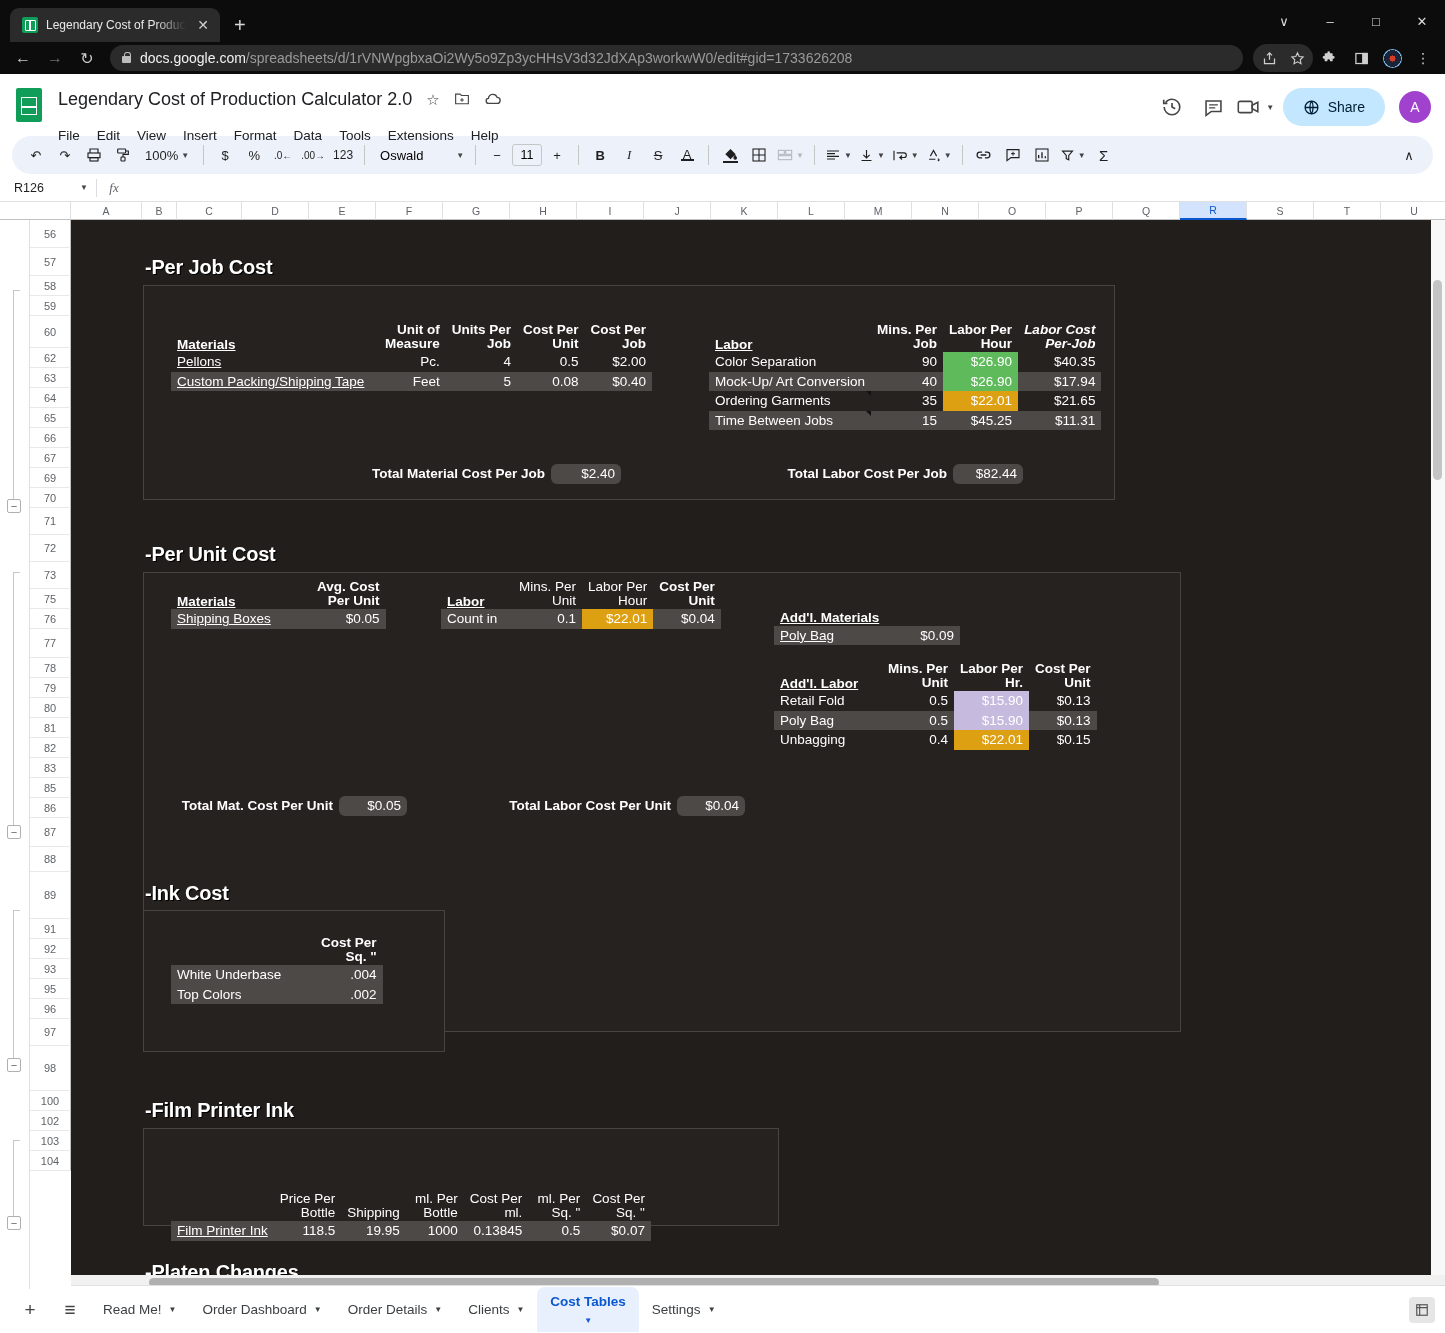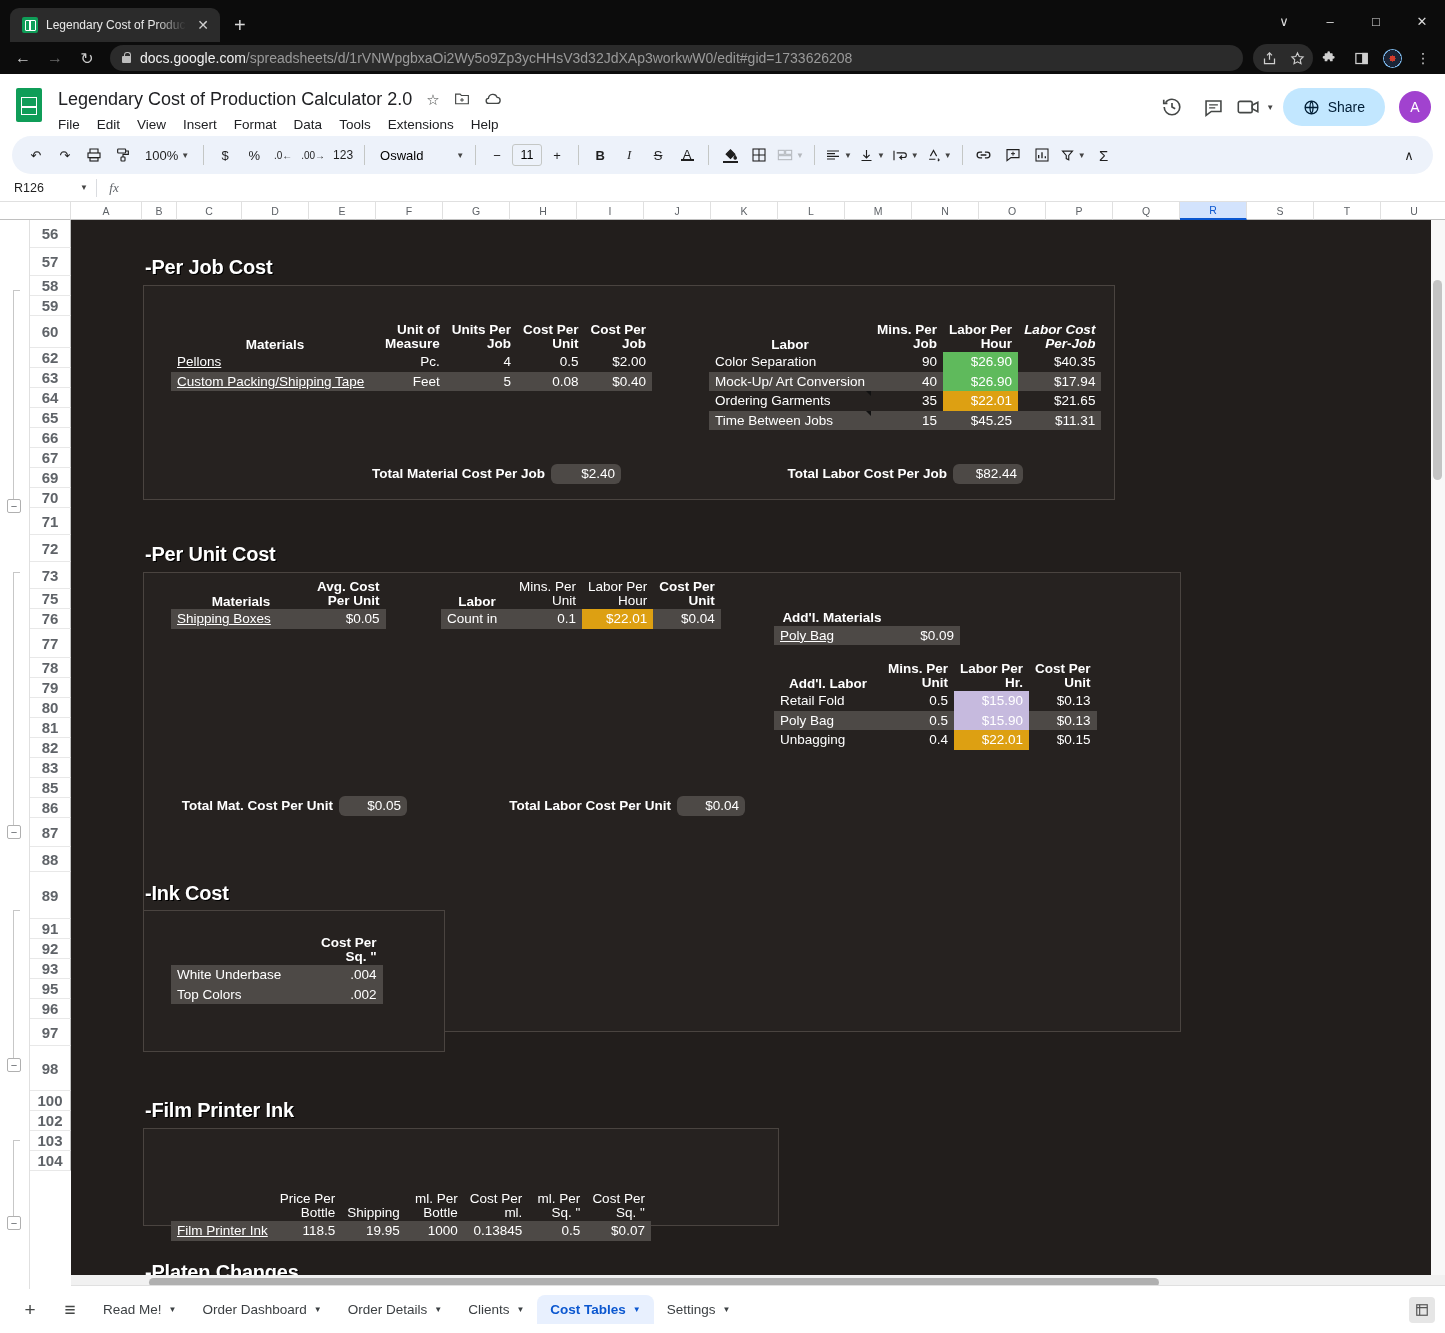--- a/index.html
+++ b/index.html
@@ -56,21 +56,21 @@
   .sheets { position:absolute; left:0; top:74px; width:1445px; height:1259px; background:#fff; }
   .apphdr { height:62px; display:flex; align-items:flex-start; padding:12px 14px 0 16px; }
   .sheets-logo { width:30px; height:38px; display:flex; align-items:center; }
   .sheets-logo-i { width:26px; height:34px; background:#0f9d58; border-radius:2px; position:relative; }
   .sheets-logo-i:after{ content:""; position:absolute; left:5px; top:9px; right:5px; bottom:7px; border:1.6px solid #fff; }
   .sheets-logo-i:before{ content:""; position:absolute; left:5px; top:18px; right:5px; height:1.6px; background:#fff; box-shadow:0 0 0 0 #fff; }
   .hdr-mid { flex:1; padding-left:12px; }
   .doctitle-row { display:flex; align-items:center; gap:14px; height:26px; }
   .doctitle { font-size:18px; color:#202124; font-family:"Liberation Sans",sans-serif; }
   .ticon { color:#444746; font-size:15px; cursor:pointer; line-height:1; }
-  .menubar { display:flex; gap:17px; margin-top:5px; }
+  .menubar { display:flex; gap:17px; margin-top:16px; }
   .menuitem { font-size:13.5px; color:#202124; cursor:pointer; }
   .hdr-right { display:flex; align-items:center; gap:4px; padding-top:2px; }
   .hri { width:38px; height:38px; border-radius:50%; display:flex; align-items:center; justify-content:center; color:#444746; cursor:pointer; }
   .sharebtn {
     height:38px; background:#c2e7ff; border-radius:19px; display:flex; align-items:center;
     gap:8px; padding:0 20px; color:#001d35; font-size:14px; cursor:pointer; margin-left:4px;
   }
   .avatar-g {
     width:32px; height:32px; border-radius:50%; background:#a142cf; color:#fff;
     display:flex; align-items:center; justify-content:center; font-size:14px; margin-left:10px; cursor:pointer;
@@ -106,21 +106,21 @@
     height:18px; border-right:1px solid #e0e0e0; border-bottom:1px solid #c0c0c0;
     font-size:10.5px; color:#5f6368; display:flex; align-items:center; justify-content:center; flex:0 0 auto; cursor:pointer;
   }
   .ch.sel { background:#d3e3fd; color:#0b57d0; border-bottom:2px solid #0b57d0; }
 
   .gutter { position:absolute; left:0; top:18px; width:71px; height:1069px; background:#fff; z-index:2; }
   .outline { position:absolute; left:0; top:0; width:30px; height:100%; border-right:1px solid #e0e0e0; }
   .rowhdrs { position:absolute; left:30px; top:0; width:41px; height:100%; }
   .rh {
     border-bottom:1px solid #e8e8e8; border-right:1px solid #c0c0c0;
-    font-size:15px; color:#5f6368; display:flex; align-items:center; justify-content:center; cursor:pointer;font-weight:bold;
+    font-size:11px; color:#5f6368; display:flex; align-items:center; justify-content:center; cursor:pointer;
   }
   .grpline { position:absolute; left:13px; width:1px; background:#c7c7c7; }
   .grptop { position:absolute; width:7px; height:1px; background:#c7c7c7; left:13px; }
   .grpbtn {
     position:absolute; left:7px; width:14px; height:14px; border:1px solid #b0b0b0; border-radius:2px;
     background:#fff; display:flex; align-items:center; justify-content:center; font-size:11px; color:#5f6368; cursor:pointer;
   }
 
   
   .canvas { position:absolute; left:71px; top:18px; width:1374px; height:1069px; background:#221e1c; overflow:hidden; }
@@ -130,21 +130,21 @@
     text-shadow:1.2px 1.2px 0 #000;
   }
   .panel { position:absolute; border:1px solid #4a4440; background:#262220; }
   .tbl { position:absolute; font-family:"Liberation Sans Narrow","Liberation Sans",sans-serif; color:#fff; }
 
   table.dt { border-collapse:collapse; }
   table.dt th, table.dt td { padding:0 6px; height:19.5px; font-size:13.5px; white-space:nowrap; }
   table.dt th {
     font-weight:bold; vertical-align:bottom; text-align:right; line-height:14px; padding-bottom:1px;
   }
-  table.dt th.lbl { text-align:center; }
+  table.dt th.lbl { text-align:left;text-decoration:underline; }
   table.dt th.light { font-weight:normal; }
   table.dt td { text-align:right; }
   table.dt td.name { text-align:left; text-decoration:underline; }
   table.dt td.nameplain { text-align:left; }
   tr.band td { background:#4d4946; }
   tr.band0 td { background:#262220; }
   .cell-green { background:#5fba5c !important; }
   .cell-orange { background:#dda012 !important; }
   .cell-purple { background:#c6bade !important; }
   .totlabel { font-weight:bold; font-size:13.5px; text-align:right; }
@@ -154,21 +154,21 @@
   
   .hscroll { position:absolute; left:71px; bottom:0; width:1374px; height:14px; background:#f1f1f1; }
   .hthumb { position:absolute; left:78px; top:3px; width:1010px; height:9px; background:#b0b0b0; border-radius:5px; }
   .vscroll { position:absolute; right:0; top:18px; width:14px; height:1069px; background:#f8f8f8; }
   .vthumb { position:absolute; right:3px; top:60px; width:9px; height:200px; background:#c4c4c4; border-radius:5px; }
 
   
   .tabsbar { position:absolute; left:0; bottom:0; width:1445px; height:48px; background:#fff; border-top:1px solid #e0e0e0; display:flex; align-items:center; padding:0 10px; }
   .tbicon { width:40px; height:40px; border-radius:50%; display:flex; align-items:center; justify-content:center; color:#444746; font-size:19px; cursor:pointer; }
   .stab { display:flex; align-items:center; gap:7px; padding:7px 13px; border-radius:8px 8px 0 0; font-size:13.5px; color:#3c4043; cursor:pointer; }
-  .stab.active { background:#e8f0fe; color:#0b57d0; font-weight:bold; }
+  .stab.active { background:#e8f0fe; color:#0b57d0; font-weight:bold;flex-direction:column; }
   .stab .caret2 { font-size:8px; }
   .tabsbar .right { margin-left:auto; display:flex; align-items:center; gap:6px; }
   .explore { width:26px; height:26px; border-radius:4px; background:#e6e6e6; display:flex; align-items:center; justify-content:center; color:#555; font-size:13px; cursor:pointer; }
 </style>
 </head>
 <body>
 
 <div class="browser">
 
   <div class="tabstrip">

